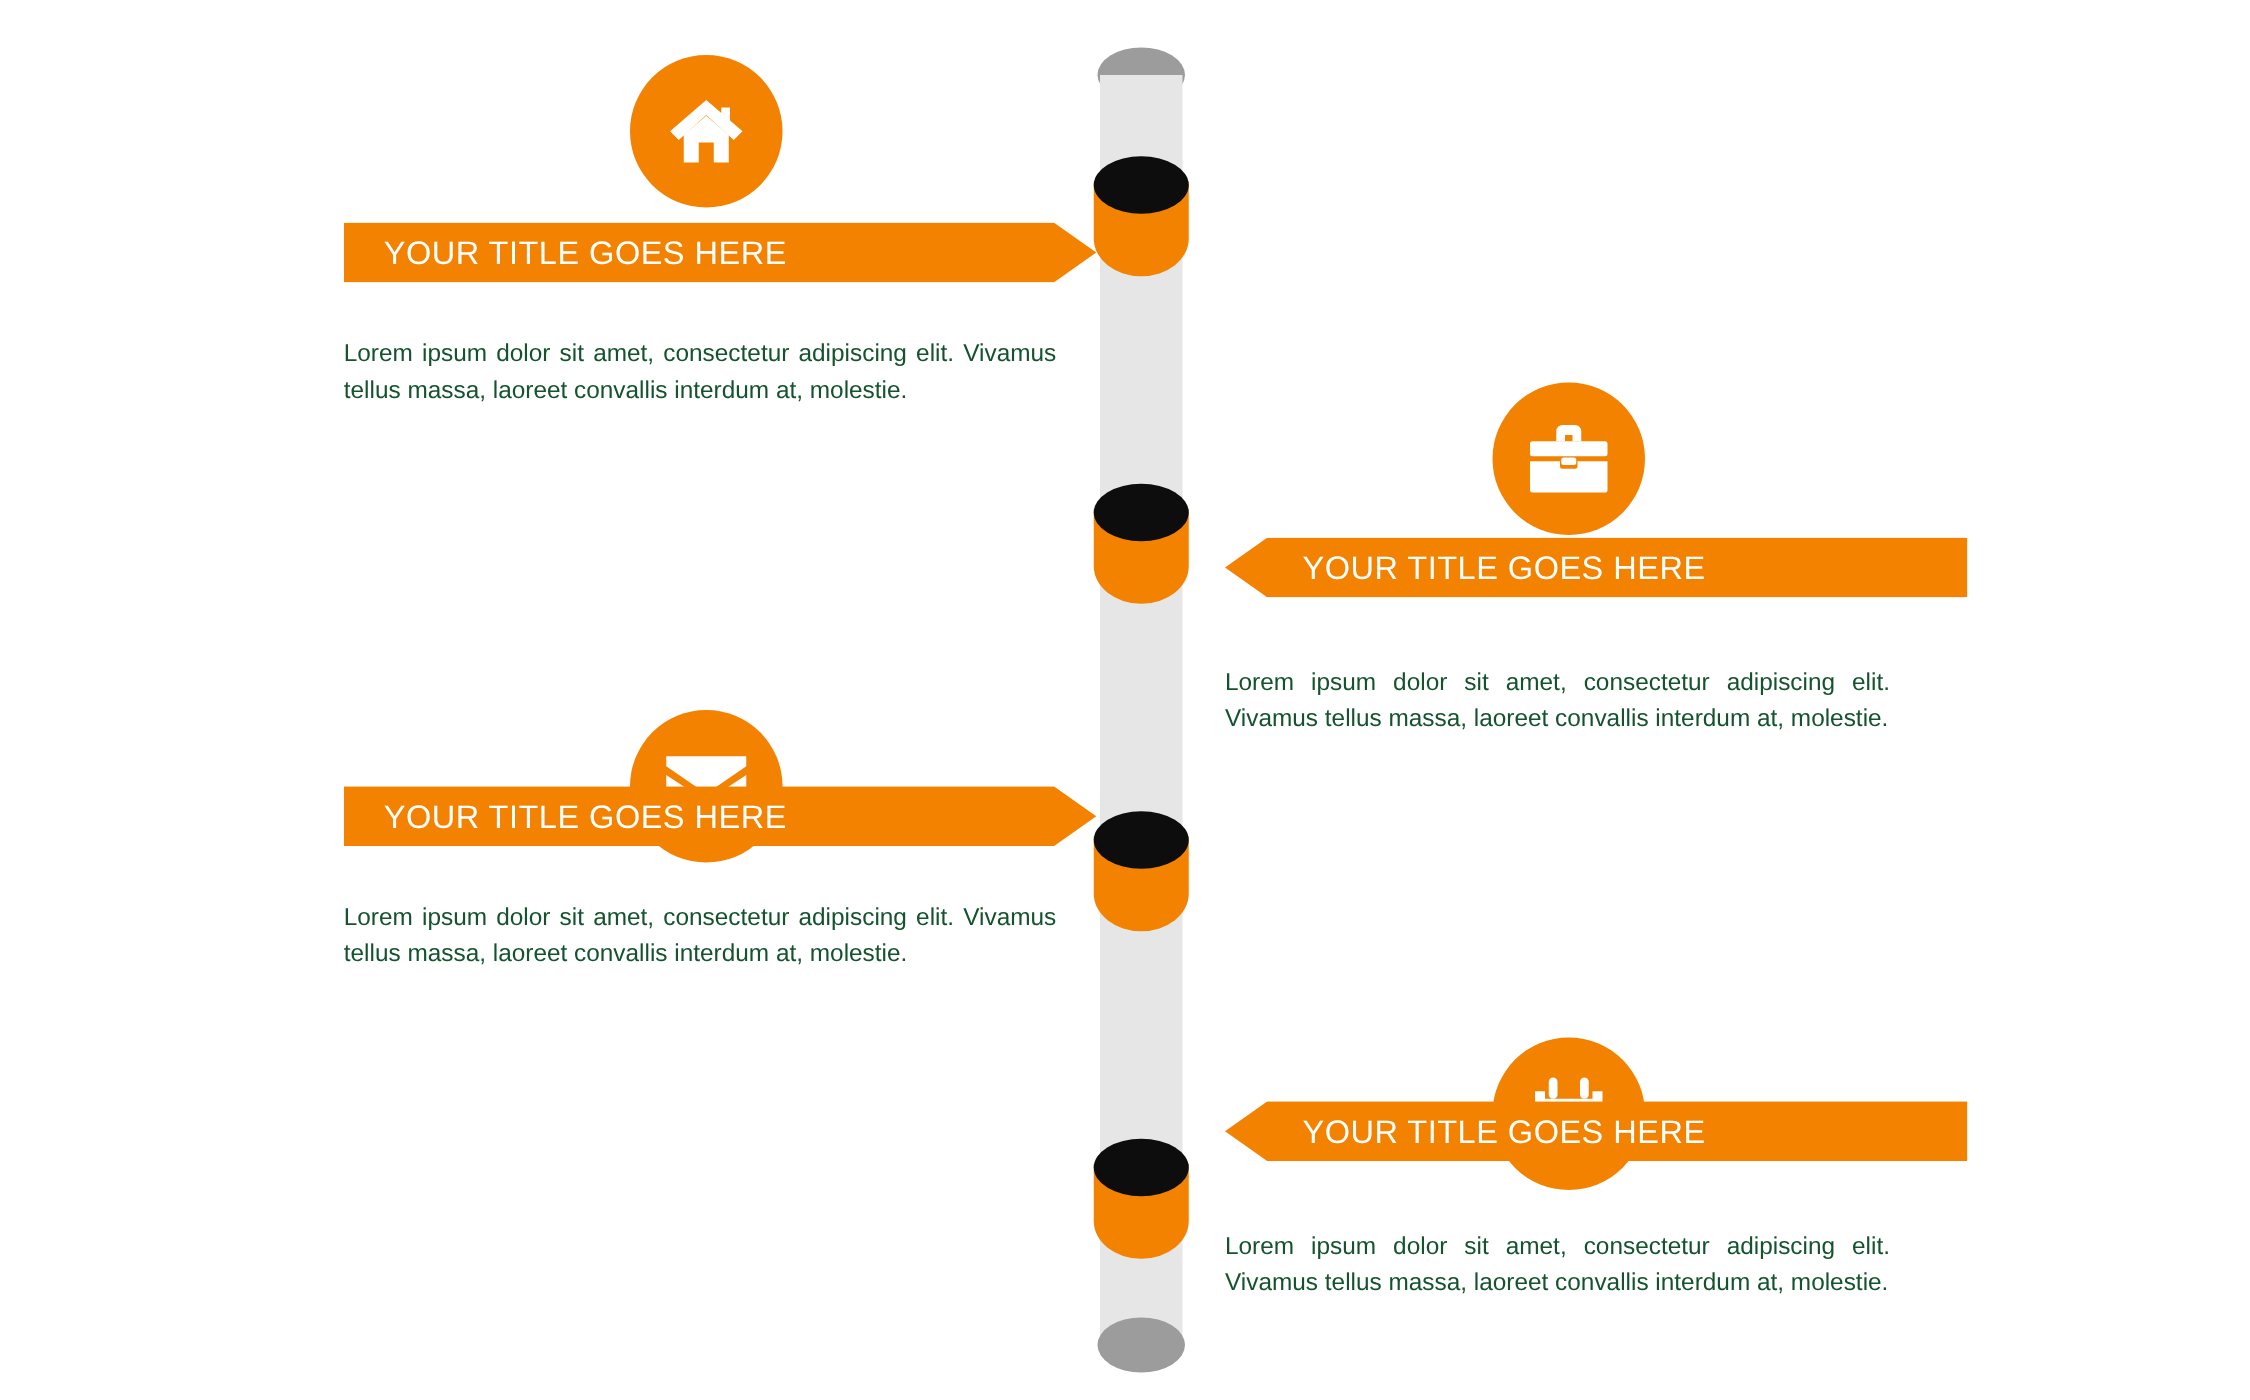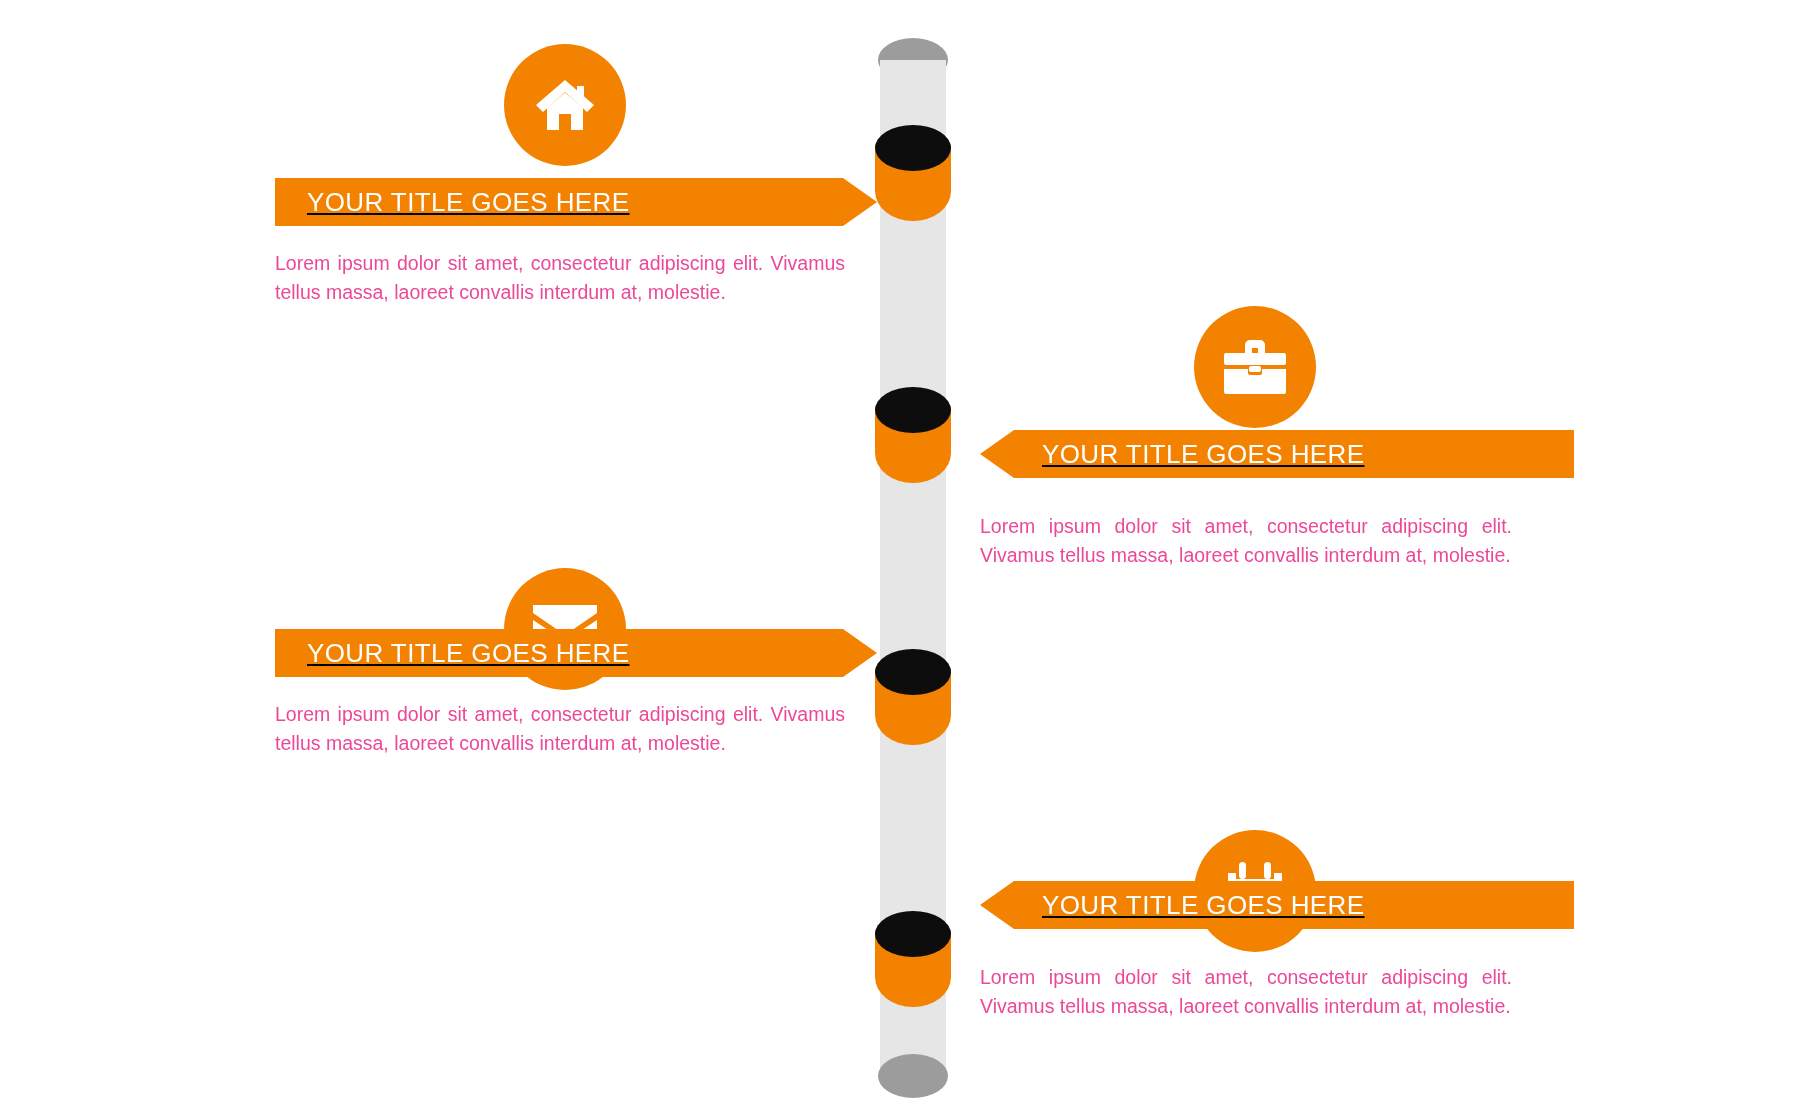--- a/index.html
+++ b/index.html
@@ -87,21 +87,20 @@
   }
   .icon-circle svg { display: block; }
 
   
   .banner {
     position: absolute;
     height: 48px;
     background: #f38200;
     display: flex;
     align-items: center;
-    text-decoration: underline;
   }
   .banner.right-arrow {
     clip-path: polygon(0 0, calc(100% - 34px) 0, 100% 50%, calc(100% - 34px) 100%, 0 100%);
     padding-left: 32px;
     justify-content: flex-start;
   }
   .banner.left-arrow {
     clip-path: polygon(34px 0, 100% 0, 100% 100%, 34px 100%, 0 50%);
     padding-left: 62px;
     justify-content: flex-start;
@@ -110,24 +109,25 @@
     color: #ffffff;
     font-size: 26px;
     letter-spacing: 0.4px;
     font-weight: 400;
     white-space: nowrap;
   }
 
   
   .body-text {
     position: absolute;
-    color: #ec4899;
+    color: #14532d;
     font-size: 19.5px;
     line-height: 29px;
     text-align: justify;
+    margin-top: 20px;
   }
 </style>
 </head>
 <body>
 
 <div class="canvas">
 
   <div class="timeline-column">
     <div class="column-cap top"></div>
     <div class="column-shaft"></div>

